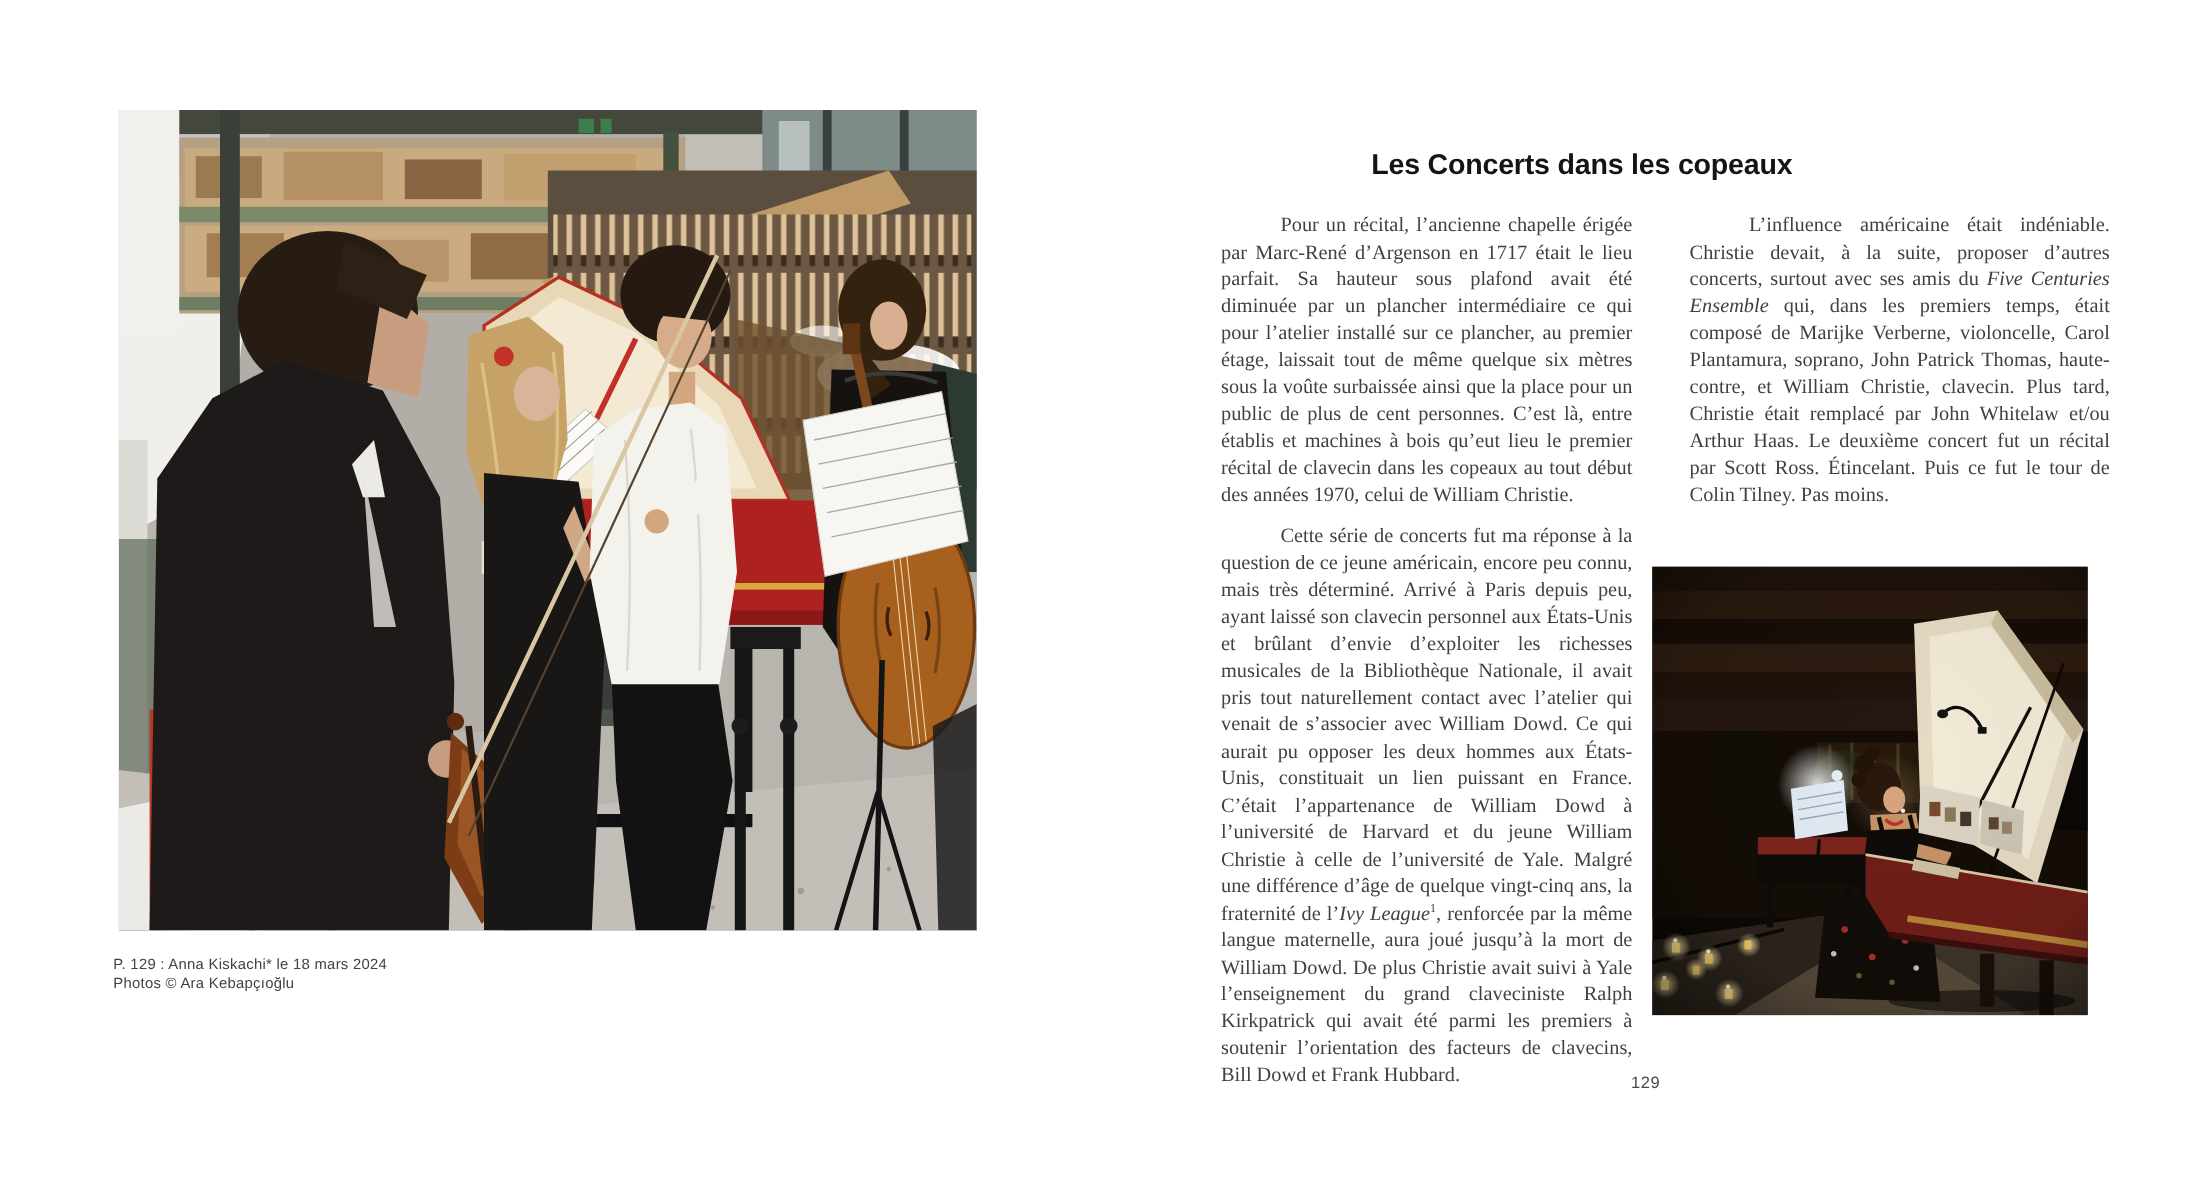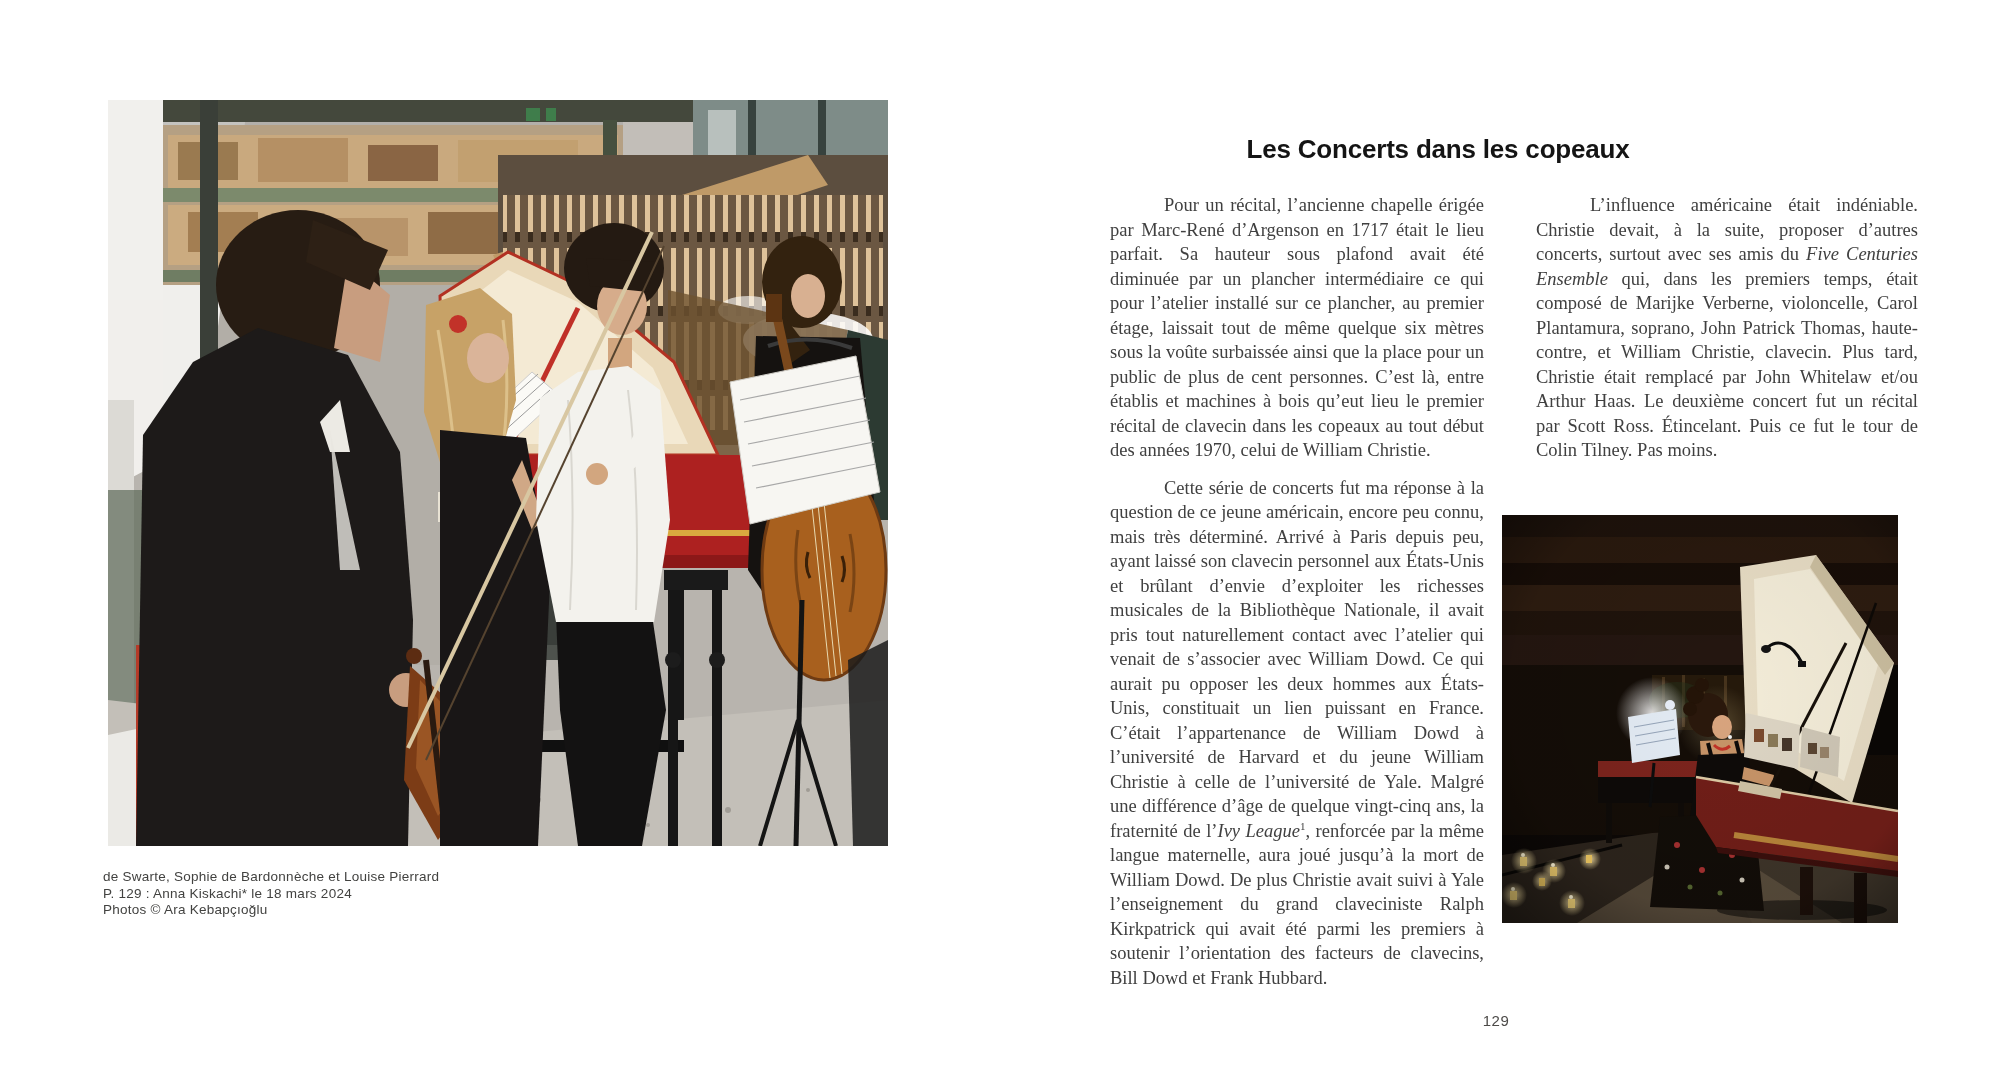--- a/index.html
+++ b/index.html
@@ -40,21 +40,21 @@
   }
   #col1{left:1110px;top:193px;width:374px;}
   #col2{left:1536px;top:193px;width:382px;}
   .col p{margin:0 0 13px 0;text-indent:54px;}
   .col i{font-style:italic;}
   .col sup{font-size:11px;line-height:0;vertical-align:super;}
 
   #page-number{
     left:1110px;top:976px;width:772px;text-align:center;
     font-family:"Liberation Sans",sans-serif;
-    font-size:15px;letter-spacing:.5px;color:#4c4a48;margin-top:36px;
+    font-size:15px;letter-spacing:.5px;color:#4c4a48;
   }
 </style>
 </head>
 <body>
 
 <div class="photo" id="photo-left">
   <svg width="780" height="746" viewBox="0 0 780 746">
     <defs>
       <pattern id="jk" width="13" height="74" patternUnits="userSpaceOnUse">
         <rect width="13" height="74" fill="#6b5742"></rect>
@@ -216,21 +216,20 @@
       <polygon points="622,282 748,256 772,392 642,424" fill="#f7f6f2" stroke="#d0cec8"></polygon>
       <path d="M632 300 L752 276 M636 322 L758 298 M640 344 L762 320 M644 366 L766 342 M648 388 L768 364" stroke="#a8a8a8" stroke-width="1.2" fill="none"></path>
       <line x1="694" y1="500" x2="688" y2="746" stroke="#141414" stroke-width="5"></line>
       <path d="M690 620 L652 746 M690 620 L728 746" stroke="#141414" stroke-width="4" fill="none"></path>
       <polygon points="740,560 780,540 780,746 745,746" fill="#1b1b1b" opacity="0.85"></polygon>
     </g>
   </svg>
 </div>
 
 <div class="abs" id="caption">
-  <div>de Swarte, Sophie de Bardonnèche et Louise Pierrard</div>
   <div>P. 129 : Anna Kiskachi* le 18 mars 2024</div>
   <div>Photos © Ara Kebapçıoğlu</div>
 </div>
 
 <div class="abs" id="title">Les Concerts dans les copeaux</div>
 
 <div class="abs col" id="col1">
   <p><span>Pour un récital, l’ancienne chapelle érigée par Marc-René d’Argenson en 1717 était le lieu parfait. Sa hauteur sous plafond avait été diminuée par un plancher intermédiaire ce qui pour l’atelier installé sur ce plancher, au premier étage, laissait tout de même quelque six mètres sous la voûte surbaissée ainsi que la place pour un public de plus de cent personnes. C’est là, entre établis et machines à bois qu’eut lieu le premier récital de clavecin dans les copeaux au tout début des années 1970, celui de William Christie.</span></p>
   <p><span>Cette série de concerts fut ma réponse à la question de ce jeune américain, encore peu connu, mais très déterminé. Arrivé à Paris depuis peu, ayant laissé son clavecin personnel aux États-Unis et brûlant d’envie d’exploiter les richesses musicales de la Bibliothèque Nationale, il avait pris tout naturellement contact avec l’atelier qui venait de s’associer avec William Dowd. Ce qui aurait pu opposer les deux hommes aux États-Unis, constituait un lien puissant en France. C’était l’appartenance de William Dowd à l’université de Harvard et du jeune William Christie à celle de l’université de Yale. Malgré une différence d’âge de quelque vingt-cinq ans, la fraternité de l’</span><i>Ivy League</i><sup>1</sup><span>, renforcée par la même langue maternelle, aura joué jusqu’à la mort de William Dowd. De plus Christie avait suivi à Yale l’enseignement du grand claveciniste Ralph Kirkpatrick qui avait été parmi les premiers à soutenir l’orientation des facteurs de clavecins, Bill Dowd et Frank Hubbard.</span></p>
 </div>

